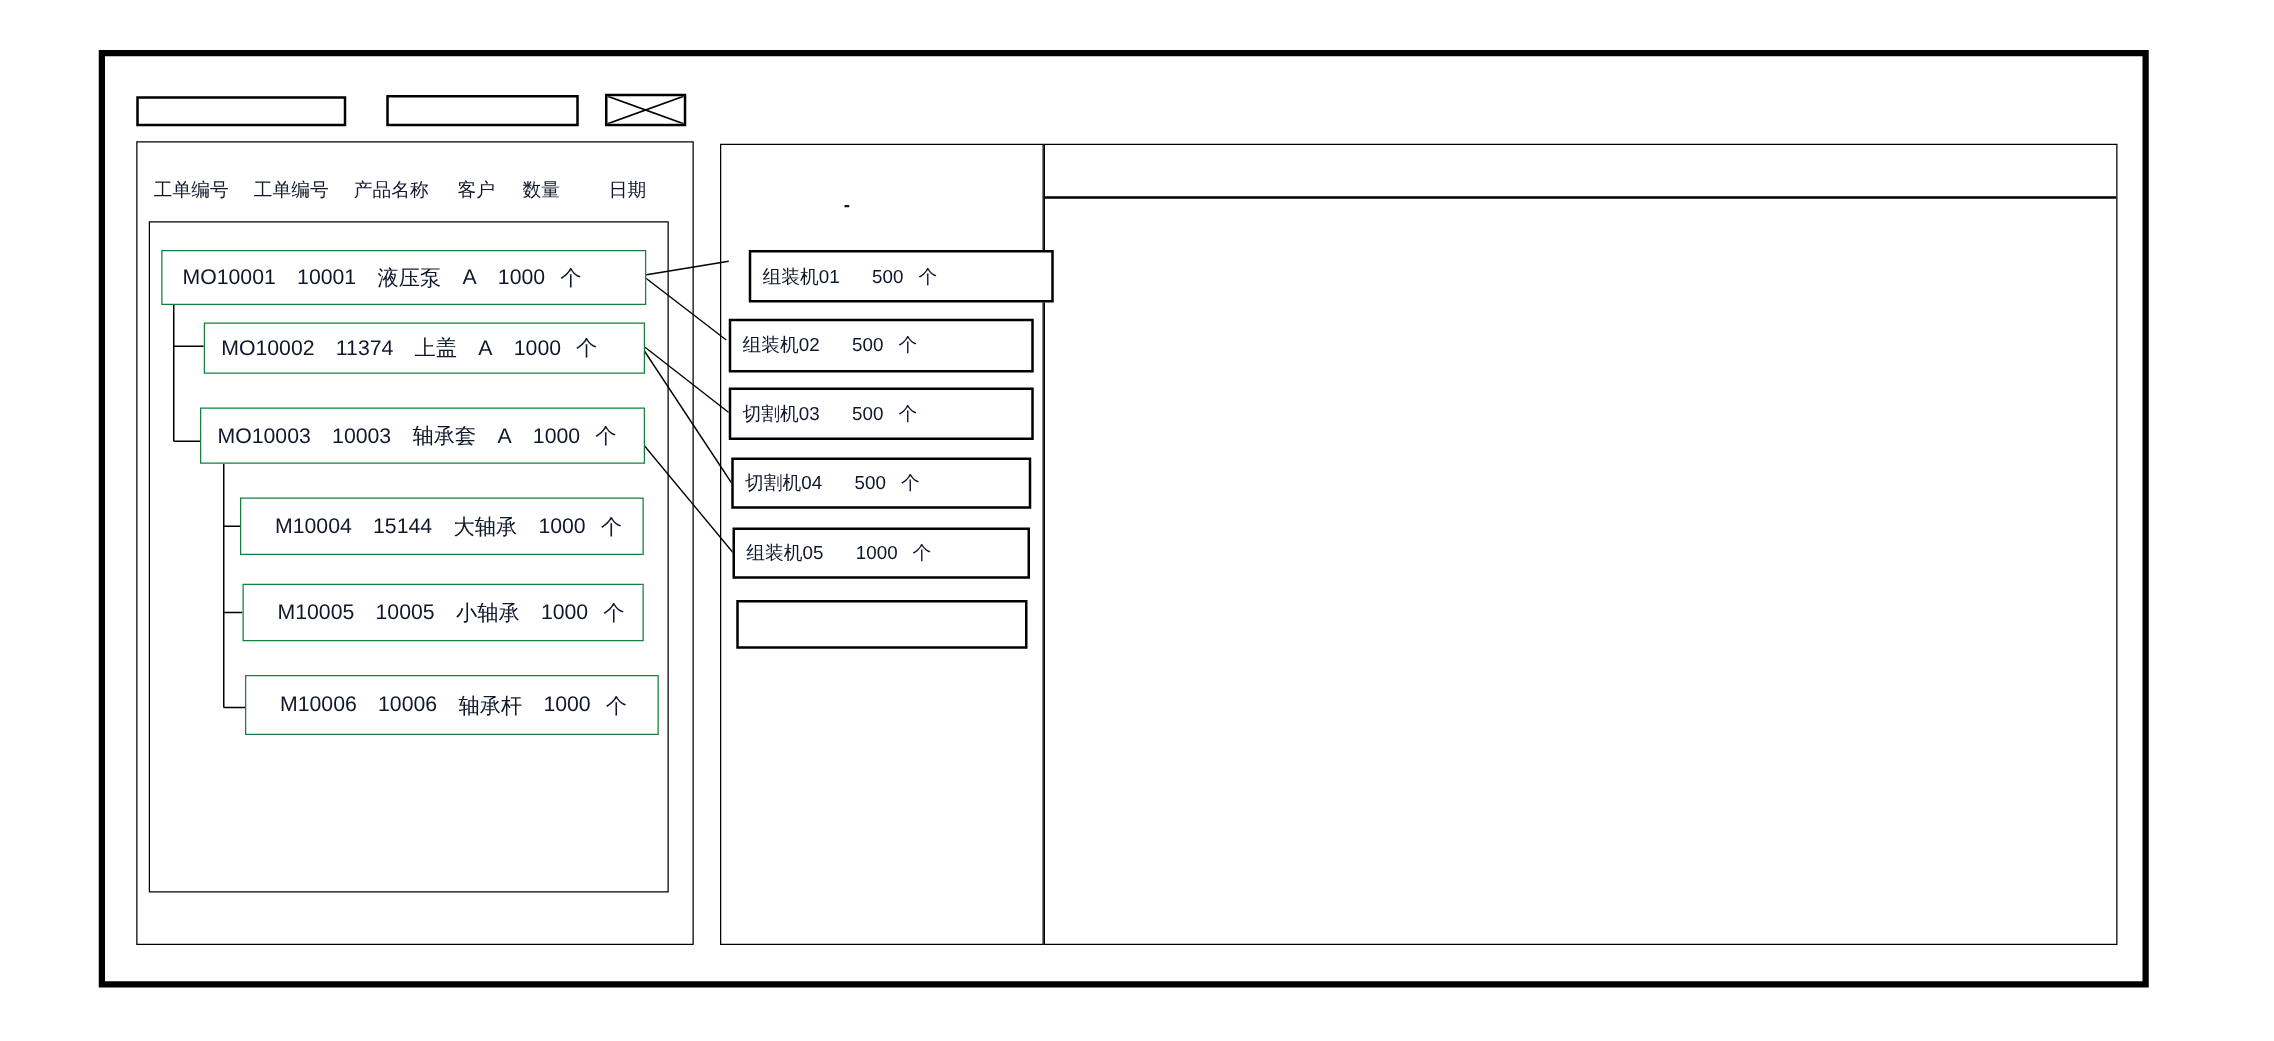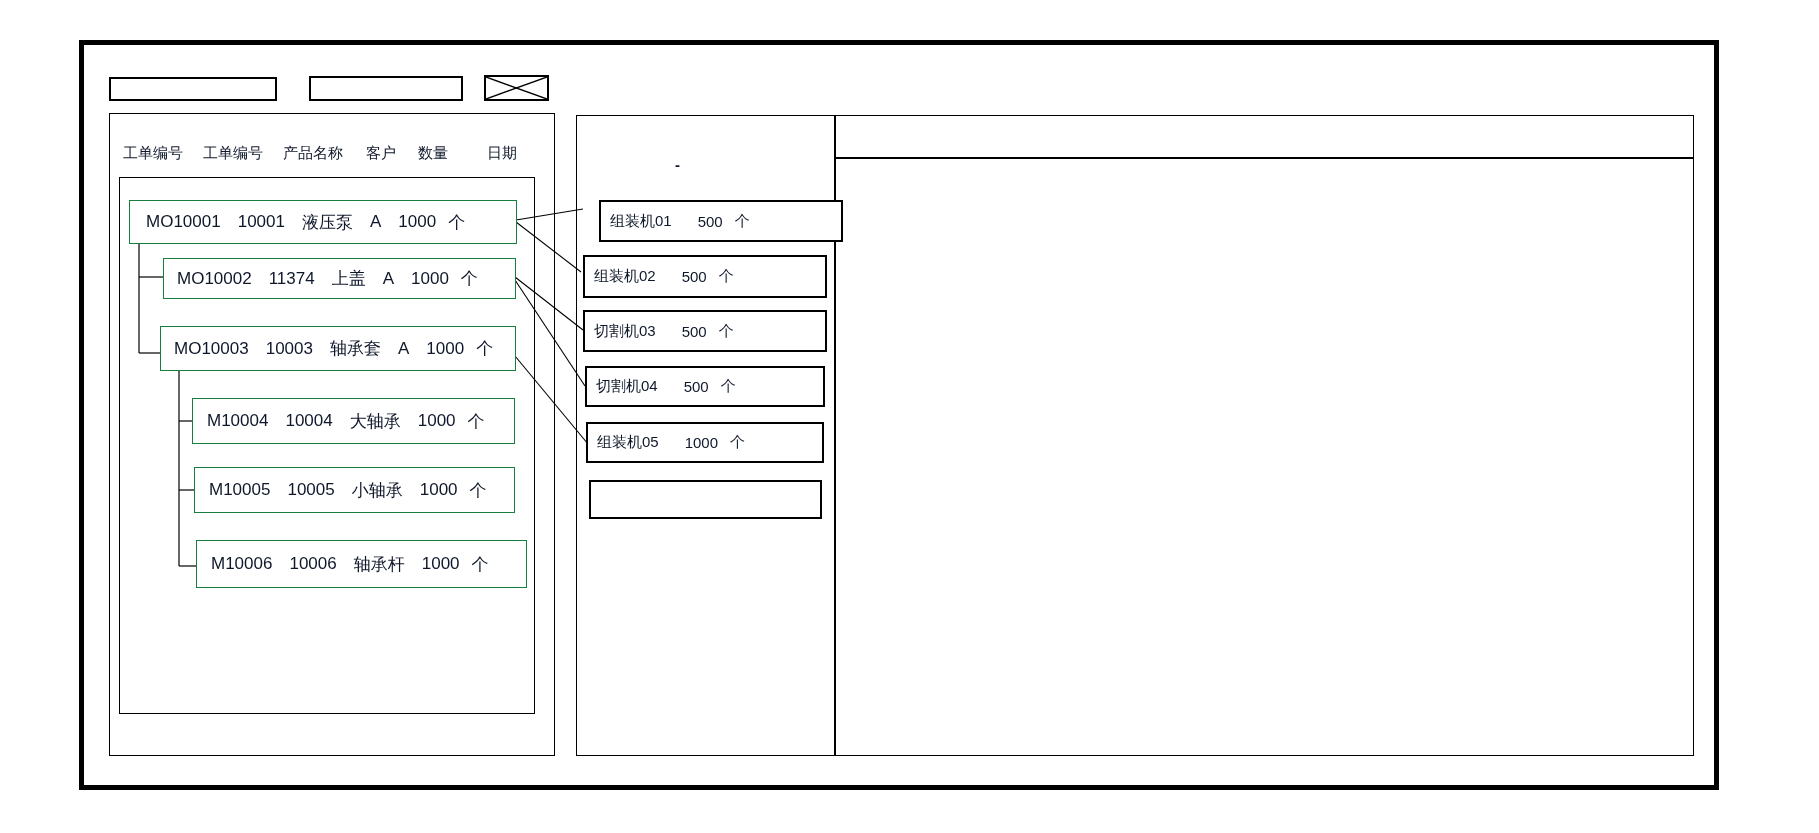--- a/index.html
+++ b/index.html
@@ -14,21 +14,21 @@
   .node .f{margin-right:17px;}
   .node .qty{margin-right:12px;}
   .card{border:2px solid #000;background:#fff;z-index:2;display:flex;align-items:center;
         font-size:15px;white-space:nowrap;padding-left:9px;}
   .card .mname{margin-right:26px;}
   .card .qty{margin-right:12px;}
   .colhead{position:absolute;font-size:15px;line-height:18px;z-index:2;white-space:nowrap;}
   .overlay{left:0;top:0;width:1819px;height:833px;z-index:1;pointer-events:none;}
   .divline{border-top:2px solid #000;z-index:1;}
   .titledash{font-size:15px;font-weight:bold;z-index:2;line-height:10px;}
-  .pl16{padding-left:16px;} .pl13{padding-left:13px;} .pl14{padding-left:14px;}
+  .pl16{padding-left:16px;} .pl13{padding-left:13px;} .pl14{padding-left:27px;}
 </style>
 </head>
 <body>
 
 <div class="stage">
 
   <div class="abs frame" style="left:79px;top:40px;width:1640px;height:750px;"></div>
 
   <div class="abs inputbox" style="left:109px;top:77px;width:168px;height:24px;"></div>
   <div class="abs inputbox" style="left:309px;top:76px;width:154px;height:25px;"></div>
@@ -93,21 +93,21 @@
     <span class="f">MO10003</span>
     <span class="f">10003</span>
     <span class="f">轴承套</span>
     <span class="f">A</span>
     <span class="qty">1000</span>
     <span>个</span>
   </div>
 
   <div class="abs node pl14" style="left:192px;top:398px;width:323px;height:46px;">
     <span class="f">M10004</span>
-    <span class="f">10004</span>
+    <span class="f">15144</span>
     <span class="f">大轴承</span>
     <span class="qty">1000</span>
     <span>个</span>
   </div>
 
   <div class="abs node pl14" style="left:194px;top:467px;width:321px;height:46px;">
     <span class="f">M10005</span>
     <span class="f">10005</span>
     <span class="f">小轴承</span>
     <span class="qty">1000</span>

